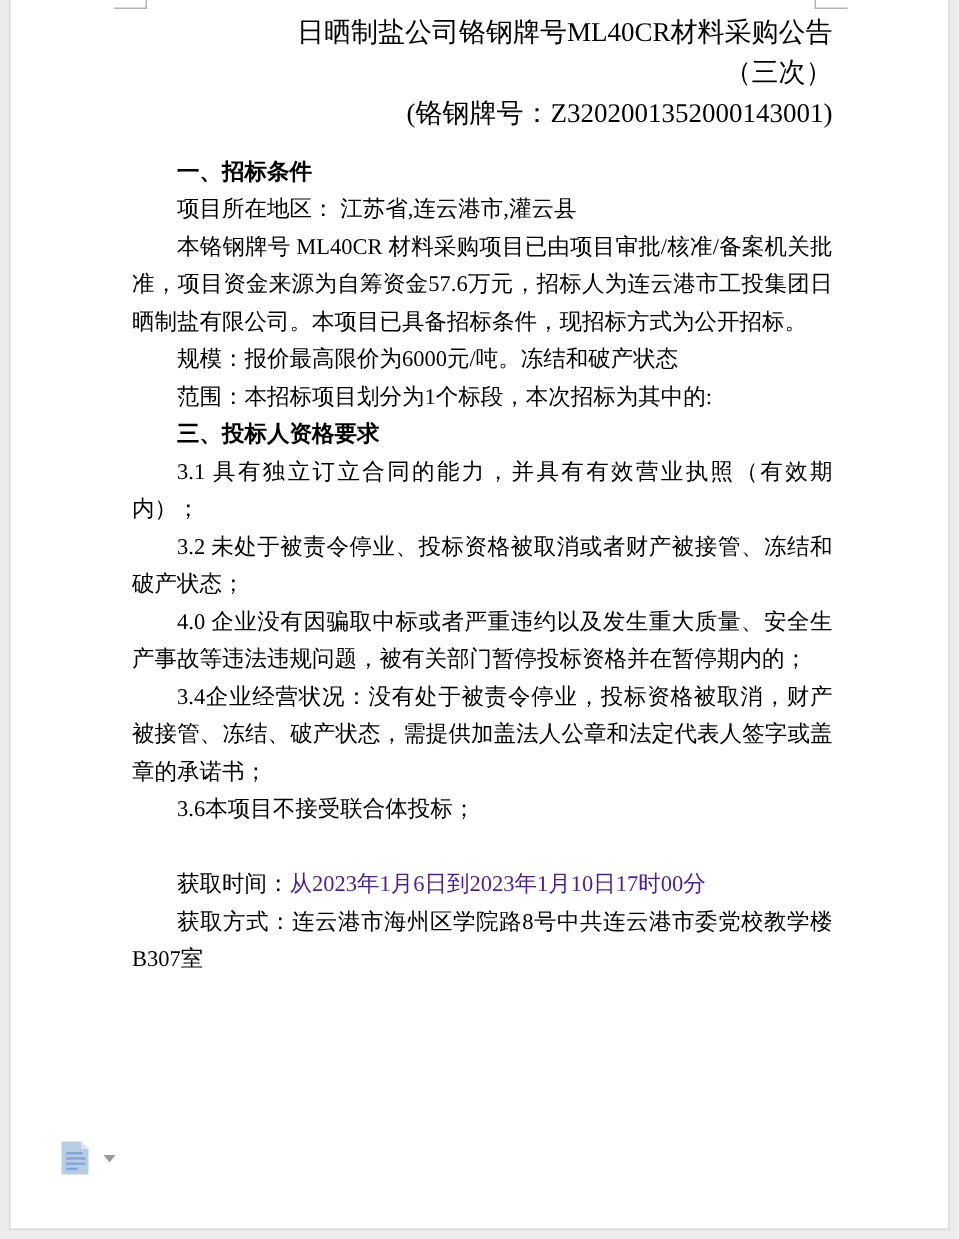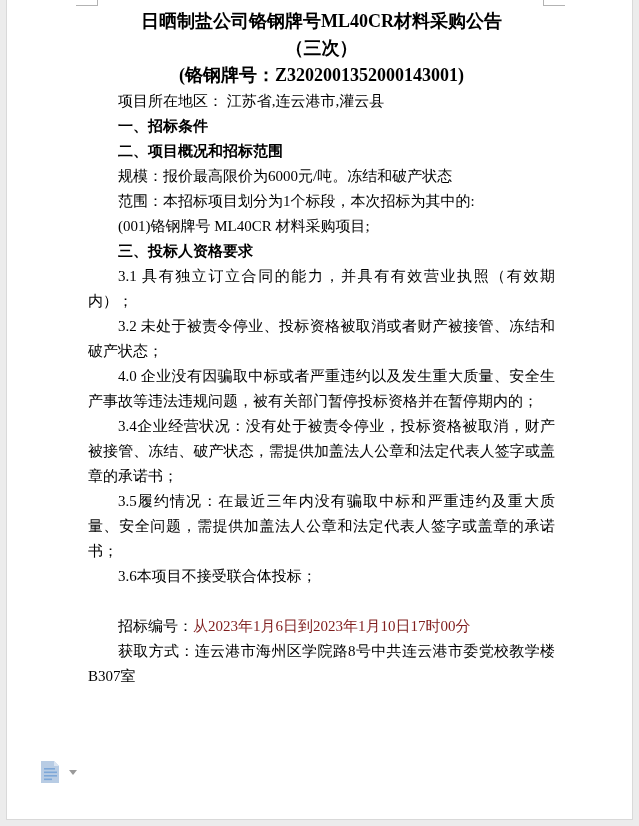--- a/index.html
+++ b/index.html
@@ -21,21 +21,21 @@
   .crop-mark { position: absolute; top: 0; width: 21px; height: 5px; }
   .crop-mark.left  { left: 69px;  border-bottom: 1px solid #b3b3b3; border-right: 1px solid #b3b3b3; }
   .crop-mark.right { left: 536px; border-bottom: 1px solid #b3b3b3; border-left: 1px solid #b3b3b3; }
 
   .doc-text {
     position: absolute;
     left: 81px; top: 8px;
     width: 467px;
     color: #000;
   }
-  .title-block { text-align: center; font-weight: bold; font-size: 18px; line-height: 27px; }
+  .title-block { text-align: right; font-weight: normal; font-size: 18px; line-height: 27px; margin-bottom: 14px; }
   .title-line { white-space: nowrap; }
   .body-block { }
   .para {
     margin: 0;
     font-size: 15px;
     line-height: 25px;
     text-indent: 2em;
     text-align: justify;
   }
   .para.bold { font-weight: bold; }
@@ -65,35 +65,33 @@
   <div class="crop-mark left"></div>
   <div class="crop-mark right"></div>
 
   <div class="doc-text">
     <div class="title-block">
       <div class="title-line">日晒制盐公司铬钢牌号ML40CR材料采购公告</div>
       <div class="title-line">（三次）</div>
       <div class="title-line">(铬钢牌号：Z3202001352000143001)</div>
     </div>
     <div class="body-block">
+        <p class="para bold"><span>一、招标条件</span></p>
         <p class="para"><span>项目所在地区：  江苏省,连云港市,灌云县</span></p>
-        <p class="para bold"><span>一、招标条件</span></p>
-        <p class="para bold"><span>二、项目概况和招标范围</span></p>
+        <p class="para"><span>本铬钢牌号 ML40CR 材料采购项目已由项目审批/核准/备案机关批准，项目资金来源为自筹资金57.6万元，招标人为连云港市工投集团日晒制盐有限公司。本项目已具备招标条件，现招标方式为公开招标。</span></p>
         <p class="para"><span>规模：报价最高限价为6000元/吨。冻结和破产状态</span></p>
         <p class="para"><span>范围：本招标项目划分为1个标段，本次招标为其中的:</span></p>
-        <p class="para"><span>(001)铬钢牌号 ML40CR 材料采购项目;</span></p>
         <p class="para bold"><span>三、投标人资格要求</span></p>
         <p class="para"><span>3.1 具有独立订立合同的能力，并具有有效营业执照（有效期内）；</span></p>
         <p class="para"><span>3.2 未处于被责令停业、投标资格被取消或者财产被接管、冻结和破产状态；</span></p>
         <p class="para"><span>4.0 企业没有因骗取中标或者严重违约以及发生重大质量、安全生产事故等违法违规问题，被有关部门暂停投标资格并在暂停期内的；</span></p>
         <p class="para"><span>3.4企业经营状况：没有处于被责令停业，投标资格被取消，财产被接管、冻结、破产状态，需提供加盖法人公章和法定代表人签字或盖章的承诺书；</span></p>
-        <p class="para"><span>3.5履约情况：在最近三年内没有骗取中标和严重违约及重大质量、安全问题，需提供加盖法人公章和法定代表人签字或盖章的承诺书；</span></p>
         <p class="para"><span>3.6本项目不接受联合体投标；</span></p>
         <p class="para spacer"><span></span></p>
-        <p class="para"><span>招标编号：</span><span style="color: #7f1d1d;">从2023年1月6日到2023年1月10日17时00分</span></p>
+        <p class="para"><span>获取时间：</span><span style="color: #4c1d95;">从2023年1月6日到2023年1月10日17时00分</span></p>
         <p class="para"><span>获取方式：连云港市海州区学院路8号中共连云港市委党校教学楼B307室</span></p>
       </div>
   </div>
 
   <div class="paste-btn" title="">
     <svg class="doc-icon" viewBox="0 0 22 24" xmlns="http://www.w3.org/2000/svg">
       <path d="M2 1 h13 l5 5 v17 h-18 z" fill="#b8cce4"></path>
       <path d="M15 1 l5 5 h-5 z" fill="#dbe5f1"></path>
       <rect x="5" y="8" width="11" height="1.6" fill="#7da7d8"></rect>
       <rect x="5" y="11.5" width="13" height="1.6" fill="#7da7d8"></rect>

